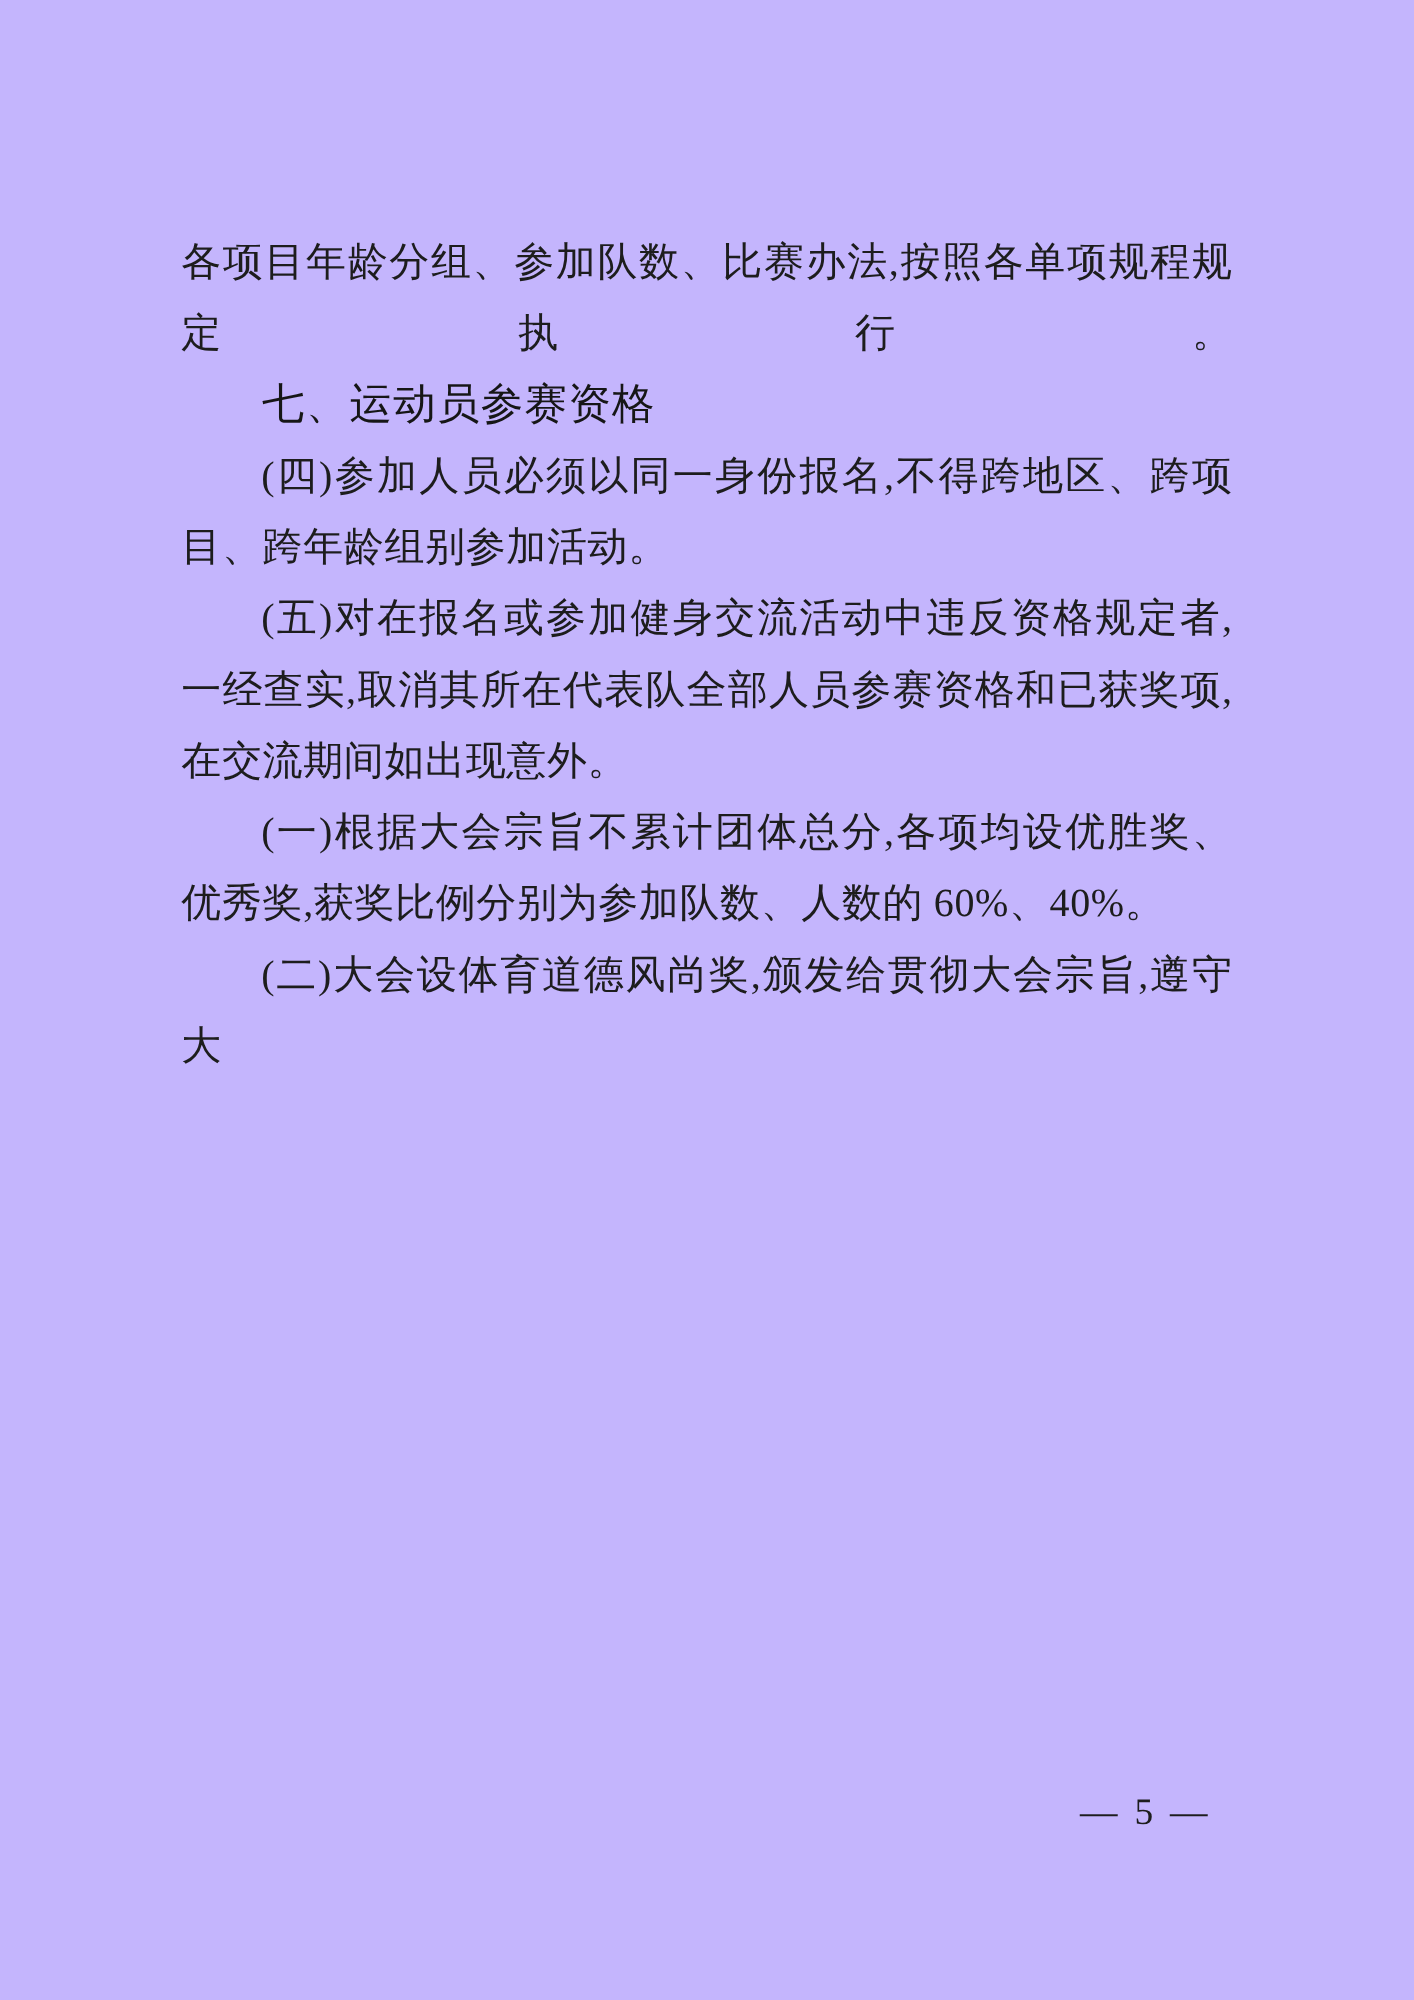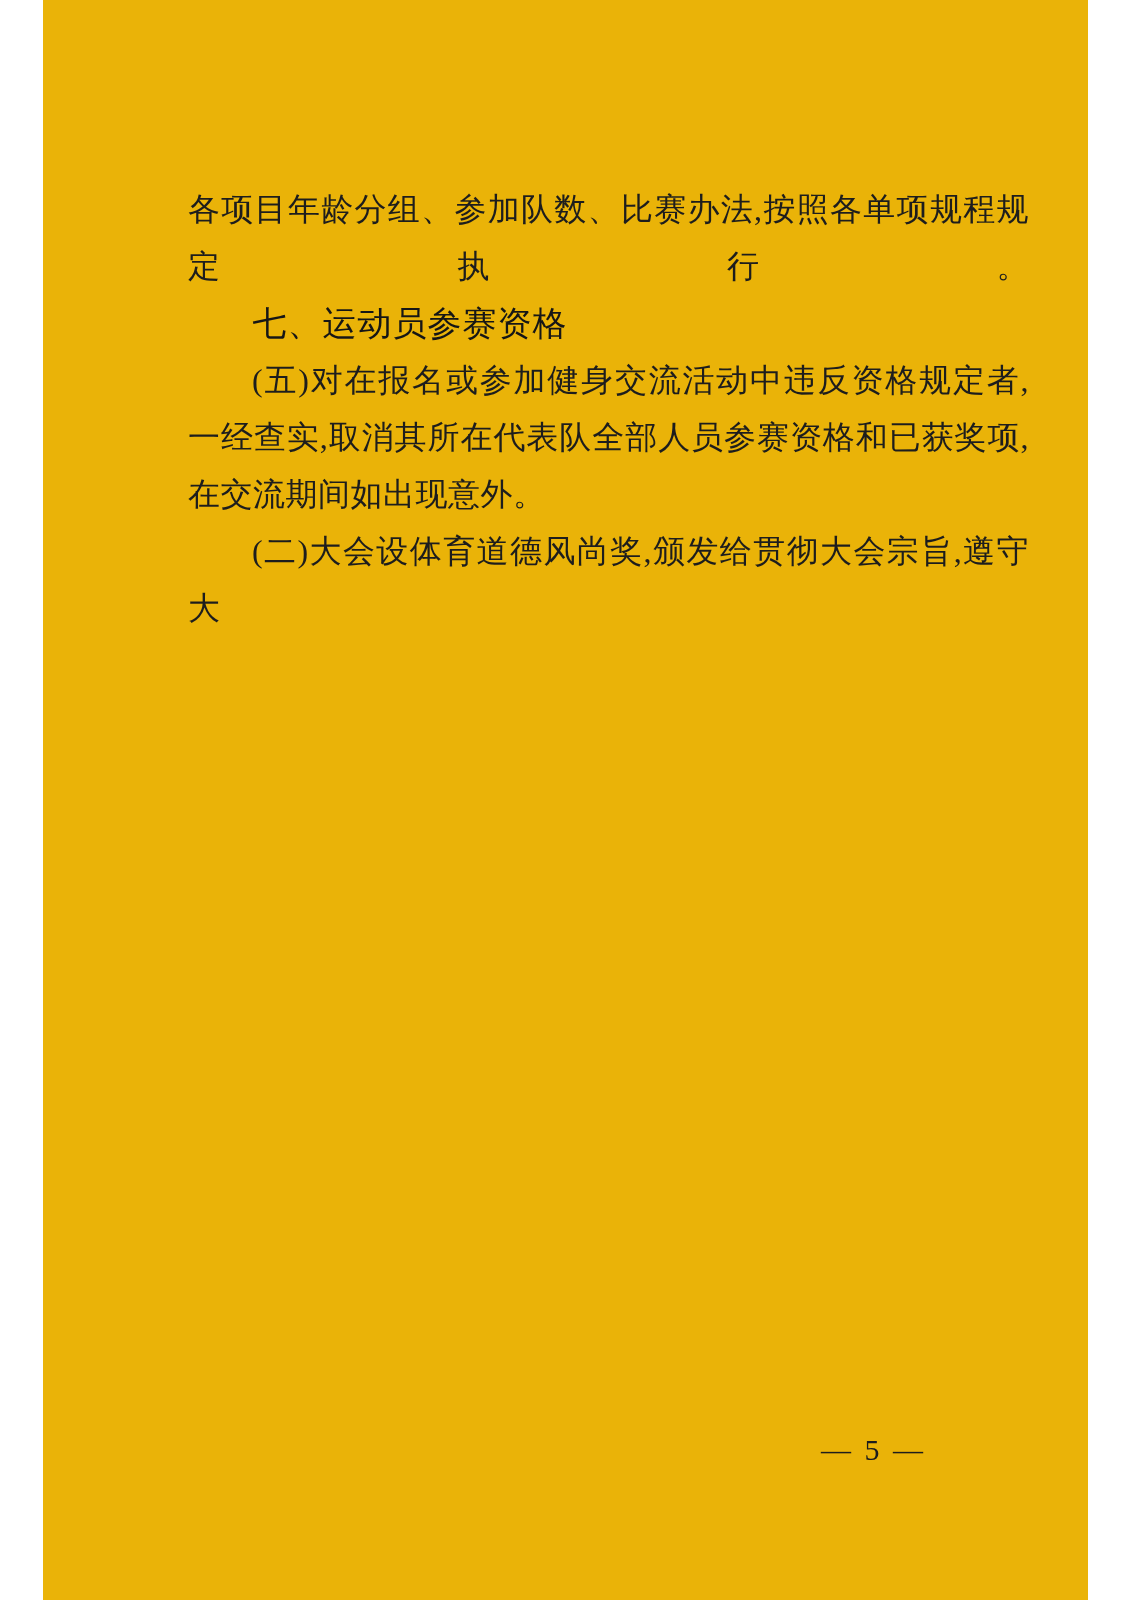--- a/index.html
+++ b/index.html
@@ -1,22 +1,22 @@
 <!DOCTYPE html>
 <html><head>
 <meta charset="utf-8">
 <style>
   * { margin: 0; padding: 0; box-sizing: border-box; }
   html, body { background: #ffffff; }
   .page {
     position: relative;
-    width: 1045px;
+    width: 1131px;
     height: 1600px;
     margin: 0 auto;
-    background: #eab308;
+    background: #c4b5fd;
     overflow: hidden;
     font-family: "Liberation Serif", "DejaVu Serif", serif;
     color: #1d1d1d;
   }
   .content {
     position: absolute;
     left: 145px;
     top: 181px;
     width: 841px;
     font-size: 32px;
@@ -52,23 +52,25 @@
 <div class="page">
   <div class="content">
 
     <p class="para no-indent fill">各项目年龄分组、参加队数、比赛办法,按照各单项规程规定执行。</p>
 
     <h2 class="sec-heading">七、运动员参赛资格</h2>
 
 
 
 
+    <p class="para">(四)参加人员必须以同一身份报名,不得跨地区、跨项目、跨年龄组别参加活动。</p>
 
     <p class="para">(五)对在报名或参加健身交流活动中违反资格规定者,一经查实,取消其所在代表队全部人员参赛资格和已获奖项,在交流期间如出现意外。</p>
 
 
+    <p class="para">(一)根据大会宗旨不累计团体总分,各项均设优胜奖、优秀奖,获奖比例分别为参加队数、人数的 60%、40%。</p>
 
     <p class="para fill">(二)大会设体育道德风尚奖,颁发给贯彻大会宗旨,遵守大</p>
 
   </div>
 
   <div class="page-number">— 5 —</div>
 </div>
 
 </body></html>

